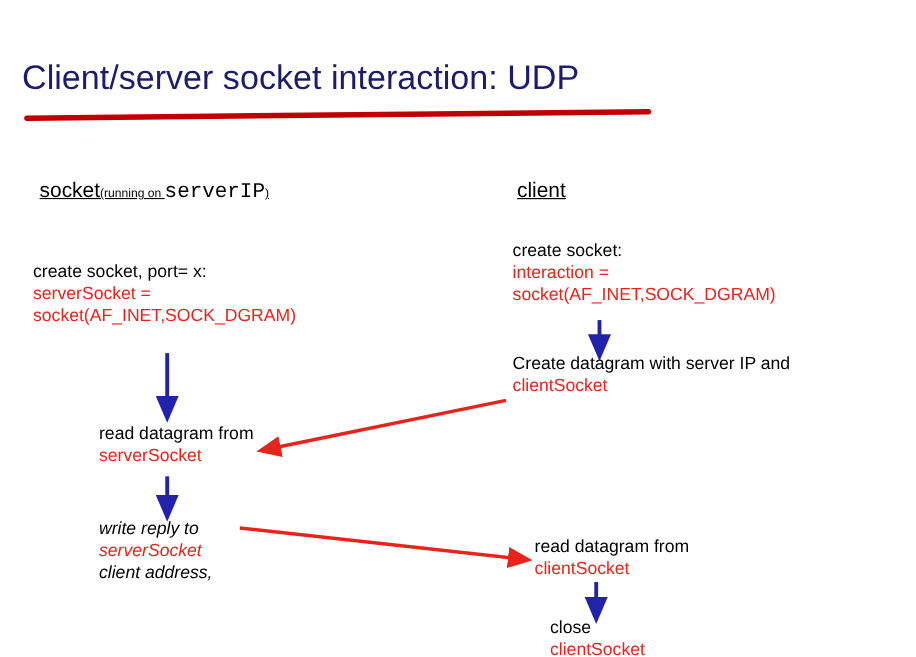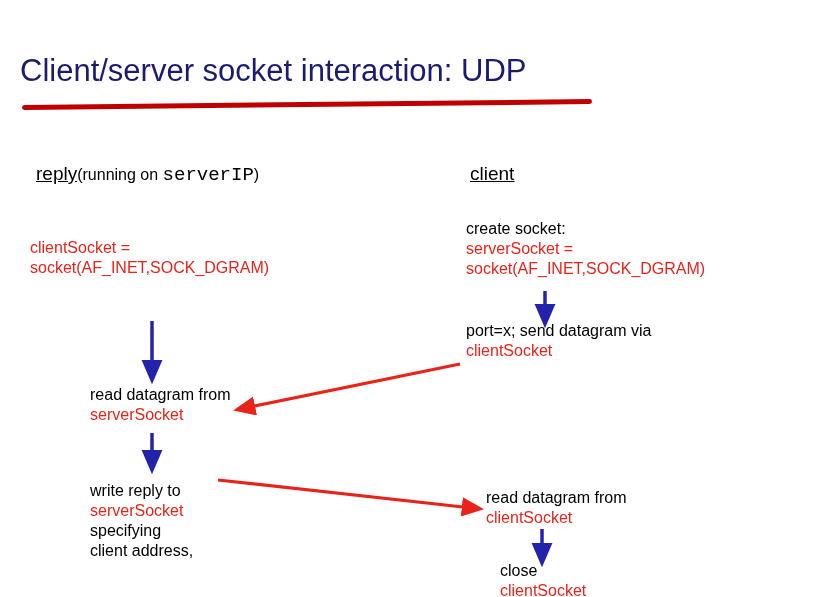--- a/index.html
+++ b/index.html
@@ -45,21 +45,22 @@
   .hdr {
     position: absolute;
     font-size: 19px;
     color: #000000;
     white-space: nowrap;
   }
   .hdr .main {
     text-decoration: underline;
   }
   .hdr .sub {
-    font-size: 16px;
+    font-size: 11px;
+    text-decoration: underline;
   }
   .hdr .mono {
     font-family: "Liberation Mono", monospace;
     font-size: 19px;
   }
   .block {
     position: absolute;
     font-size: 16px;
     line-height: 20px;
     color: #000000;
@@ -78,52 +79,52 @@
 </style>
 </head>
 <body>
 
 <div id="slide">
 
   <div class="title">Client/server socket interaction: UDP</div>
   <div class="title-underline"></div>
 
   <div class="hdr" style="left:36px; top:130px;">
-    <span class="main">reply</span><span class="sub">(running on </span><span class="mono">serverIP</span><span class="sub">)</span>
+    <span class="main">socket</span><span class="sub">(running on </span><span class="mono">serverIP</span><span class="sub">)</span>
   </div>
 
   <div class="hdr" style="left:470px; top:130px;text-decoration:underline;">
     <span class="main">client</span>
   </div>
 
   <div class="block" style="left:30px; top:205px;">
-    <div class="red">clientSocket =</div>
+    <div>create socket, port= x:</div>
+    <div class="red">serverSocket =</div>
     <div class="red">socket(AF_INET,SOCK_DGRAM)</div>
   </div>
 
   <div class="block" style="left:90px; top:352px;">
     <div>read datagram from</div>
     <div class="red">serverSocket</div>
   </div>
 
-  <div class="block" style="left:90px; top:448px;">
+  <div class="block" style="left:90px; top:438px;font-style:italic;">
     <div>write reply to</div>
     <div class="red">serverSocket</div>
-    <div>specifying</div>
     <div>client address,</div>
   </div>
 
   <div class="block" style="left:466px; top:186px;">
     <div>create socket:</div>
-    <div class="red">serverSocket =</div>
+    <div class="red">interaction =</div>
     <div class="red">socket(AF_INET,SOCK_DGRAM)</div>
   </div>
 
   <div class="block" style="left:466px; top:288px;">
-    <div>port=x; send datagram via</div>
+    <div>Create datagram with server IP and</div>
     <div class="red">clientSocket</div>
   </div>
 
   <div class="block" style="left:486px; top:455px;">
     <div>read datagram from</div>
     <div class="red">clientSocket</div>
   </div>
 
   <div class="block" style="left:500px; top:528px;">
     <div>close</div>

